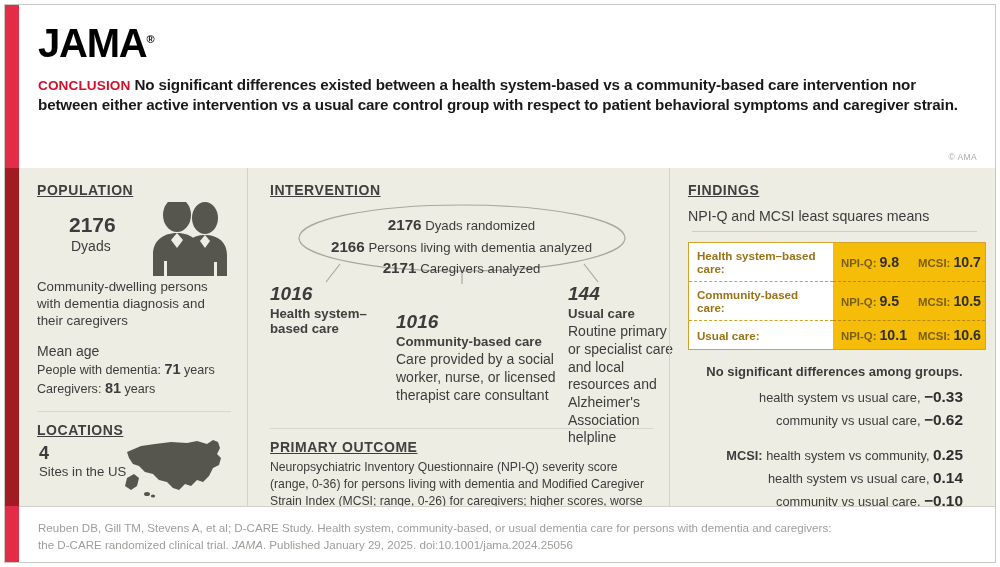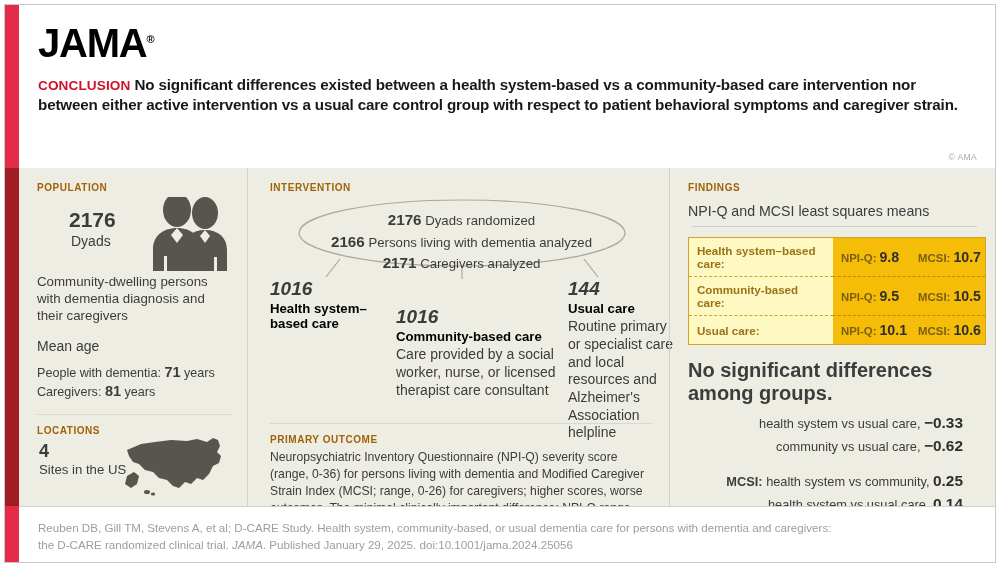--- a/index.html
+++ b/index.html
@@ -113,25 +113,26 @@
   .panel {
     position: relative;
     box-sizing: border-box;
     height: 100%;
   }
   .panel-left   { width: 228px; padding: 14px 16px 0 18px; }
   .panel-mid    { width: 422px; padding: 14px 16px 0 22px; border-left: 1px solid #d3d2c8; }
   .panel-right  { width: 326px; padding: 14px 14px 0 18px; border-left: 1px solid #d3d2c8; }
 
   .sec-title {
-    color: #a16207;
+    color: #404040;
     font-weight: bold;
-    font-size: 10px;
+    font-size: 14px;
     letter-spacing: 0.55px;
     margin: 0 0 4px 0;
+    text-decoration: underline;
   }
   .hr-soft {
     border: none;
     border-top: 1px solid #d9d8cd;
     margin: 12px 0 10px 0;
   }
 
   
   .pop-row { position: relative; height: 74px; }
   .pop-num {
@@ -144,21 +145,21 @@
   }
   .people-icon { position: absolute; left: 110px; top: 0px; }
   .pop-desc {
     font-size: 13.3px; color: #3c3c3c; line-height: 1.28;
     margin-top: 2px;
   }
   .mean-age-h {
     font-size: 14px; color: #3c3c3c; margin-top: 14px;
   }
   .mean-age-l {
-    font-size: 12.6px; color: #3c3c3c; line-height: 1.34; margin-top: 9px;
+    font-size: 12.6px; color: #3c3c3c; line-height: 1.34; margin-top: 1px;
   }
   .mean-age-l b { font-size: 14.5px; font-weight: bold; }
 
   
   .loc-row { position: relative; height: 60px; }
   .loc-num {
     position: absolute; left: 2px; top: 2px;
     font-size: 18px; font-weight: bold; color: #3c3c3c; line-height: 1.05;
   }
   .loc-sub {
@@ -175,21 +176,21 @@
     text-align: center; color: #3c3c3c; font-size: 13.2px; line-height: 1.42;
   }
   .ellipse-lines b { font-size: 15.2px; font-weight: bold; }
 
   .arms { position: relative; height: 132px; }
   .arm { position: absolute; top: 0; }
   .arm-n {
     font-size: 19px; font-weight: bold; color: #3c3c3c; line-height: 1.1; font-style: italic;
   }
   .arm-title {
-    font-size: 13.2px; font-weight: bold; color: #000000; line-height: 1.18;
+    font-size: 13.2px; font-weight: bold; color: #404040; line-height: 1.18;
     margin-top: 1px;
   }
   .arm-desc {
     font-size: 14px; color: #3c3c3c; line-height: 1.26; margin-top: 2px;
   }
   .arm1 { left: 0px;   width: 122px; }
   .arm2 { left: 126px; width: 192px; top: 28px; text-align: left; }
   .arm3 { left: 298px; width: 110px; text-align: left; }
   .arm1 .arm-n, .arm3 .arm-n, .arm2 .arm-n { }
   .arm3 .arm-n, .arm3 .arm-title { text-align: left; }
@@ -210,39 +211,39 @@
   }
   .find-table {
     border: 1px solid #d4a22a;
     box-sizing: border-box;
     width: 298px;
   }
   .ft-row { display: flex; }
   .ft-row + .ft-row .ft-left { border-top: 1px dashed #d4a22a; }
   .ft-row + .ft-row .ft-right { border-top: 1px dashed #b98a14; }
   .ft-left {
-    width: 146px; background: #fef9c3;
+    width: 146px; background: #ffffff;
     box-sizing: border-box;
     padding: 6px 6px 6px 8px;
     font-size: 11.6px; font-weight: bold; color: #9a7316;
     display: flex; align-items: center;
   }
   .ft-right {
     width: 152px; background: #f5bd07;
     box-sizing: border-box;
     padding: 6px 4px 6px 8px;
     font-size: 11.4px; font-weight: bold; color: #7a5f12;
     display: flex; align-items: center; gap: 4px;
   }
   .ft-right .val { font-size: 14.2px; color: #2f2f2f; font-weight: bold; }
   .ft-metric { display: inline-flex; align-items: baseline; gap: 3px; }
   .ft-metric.m1 { width: 74px; }
 
   .nsd-head {
-    text-align: left; font-size: 20px; font-weight: bold;
+    text-align: center; font-size: 13px; font-weight: bold;
     color: #3c3c3c; margin-top: 14px;
   }
   .nsd-group { margin-top: 6px; }
   .nsd-group.second { margin-top: 12px; }
   .nsd-line {
     text-align: right; font-size: 12.8px; color: #3c3c3c;
     line-height: 1.5; padding-right: 18px;
   }
   .nsd-line .lbl { font-weight: bold; }
   .nsd-line .num { font-size: 15.4px; font-weight: bold; color: #2f2f2f; }

